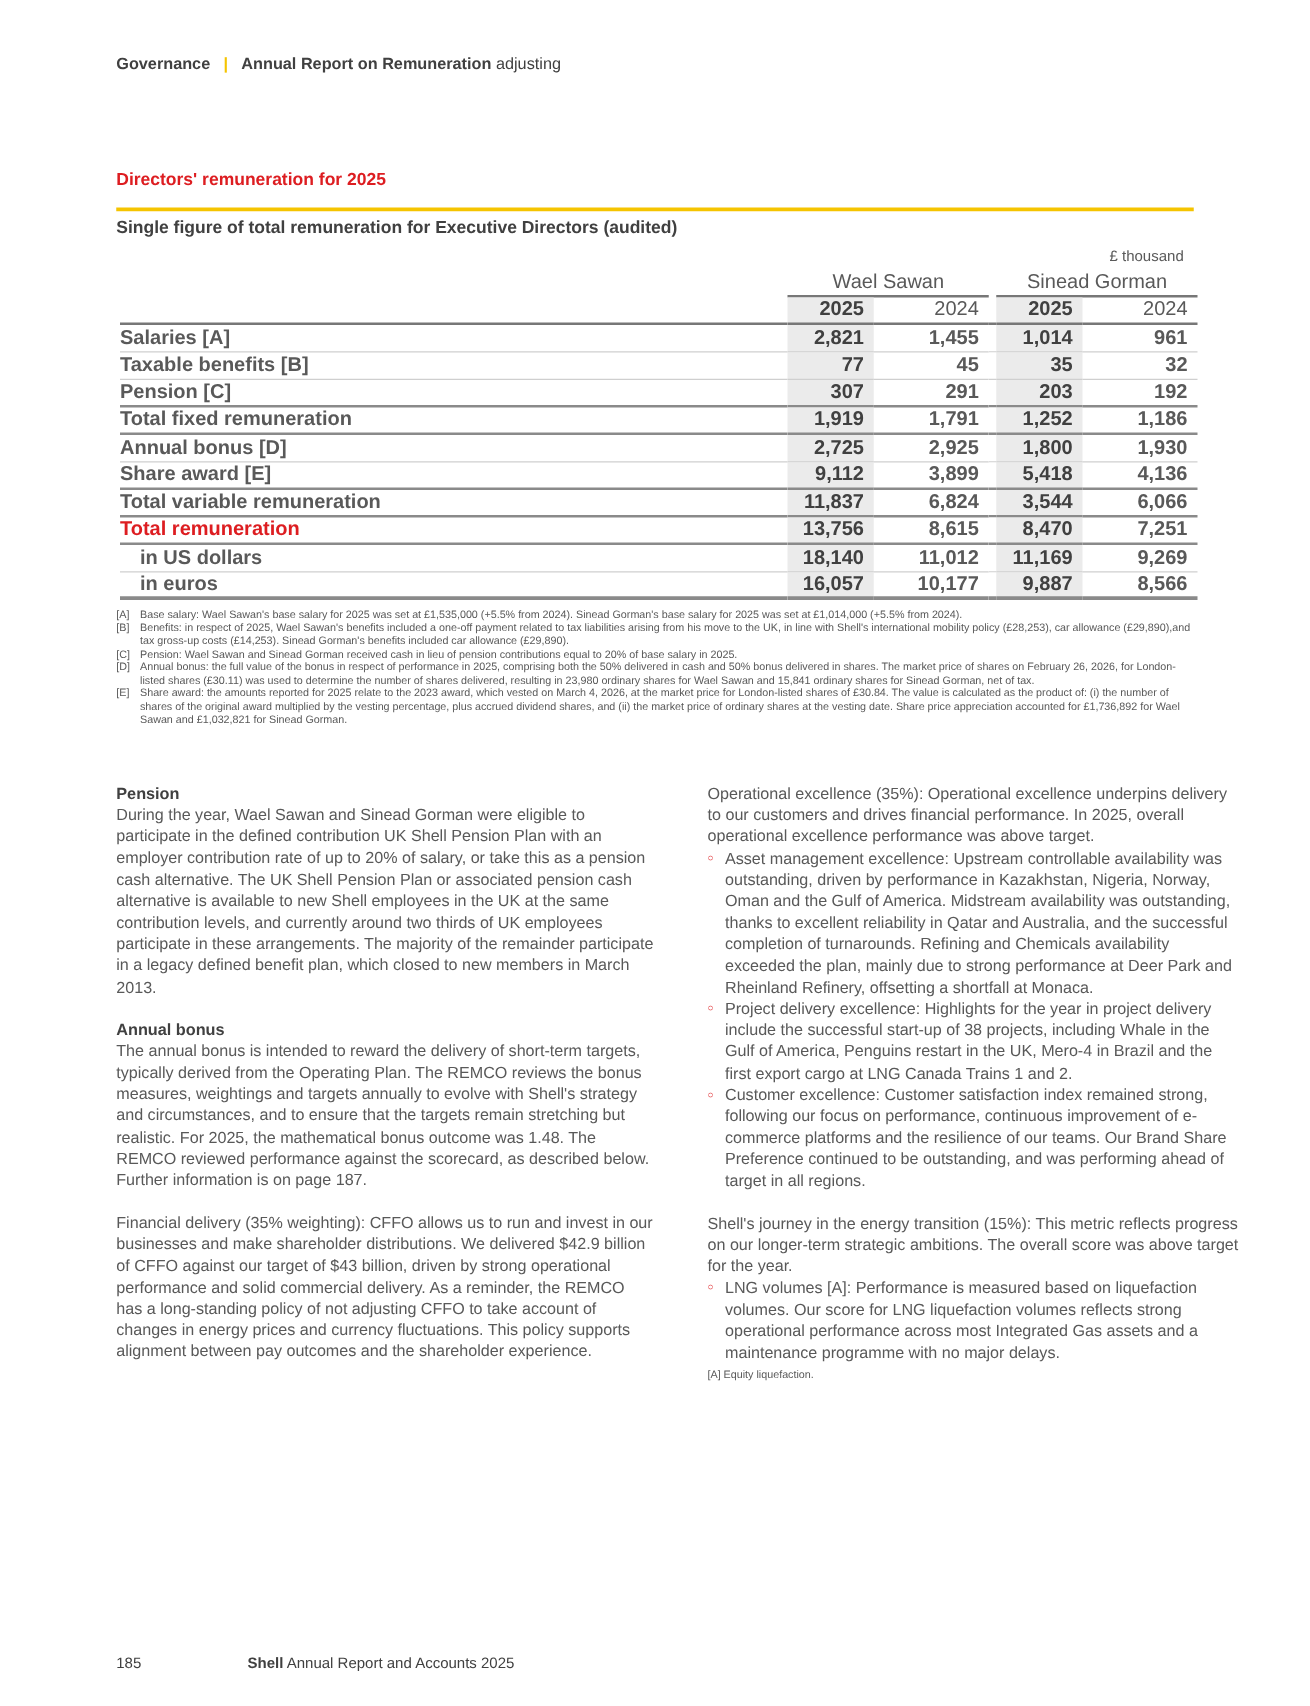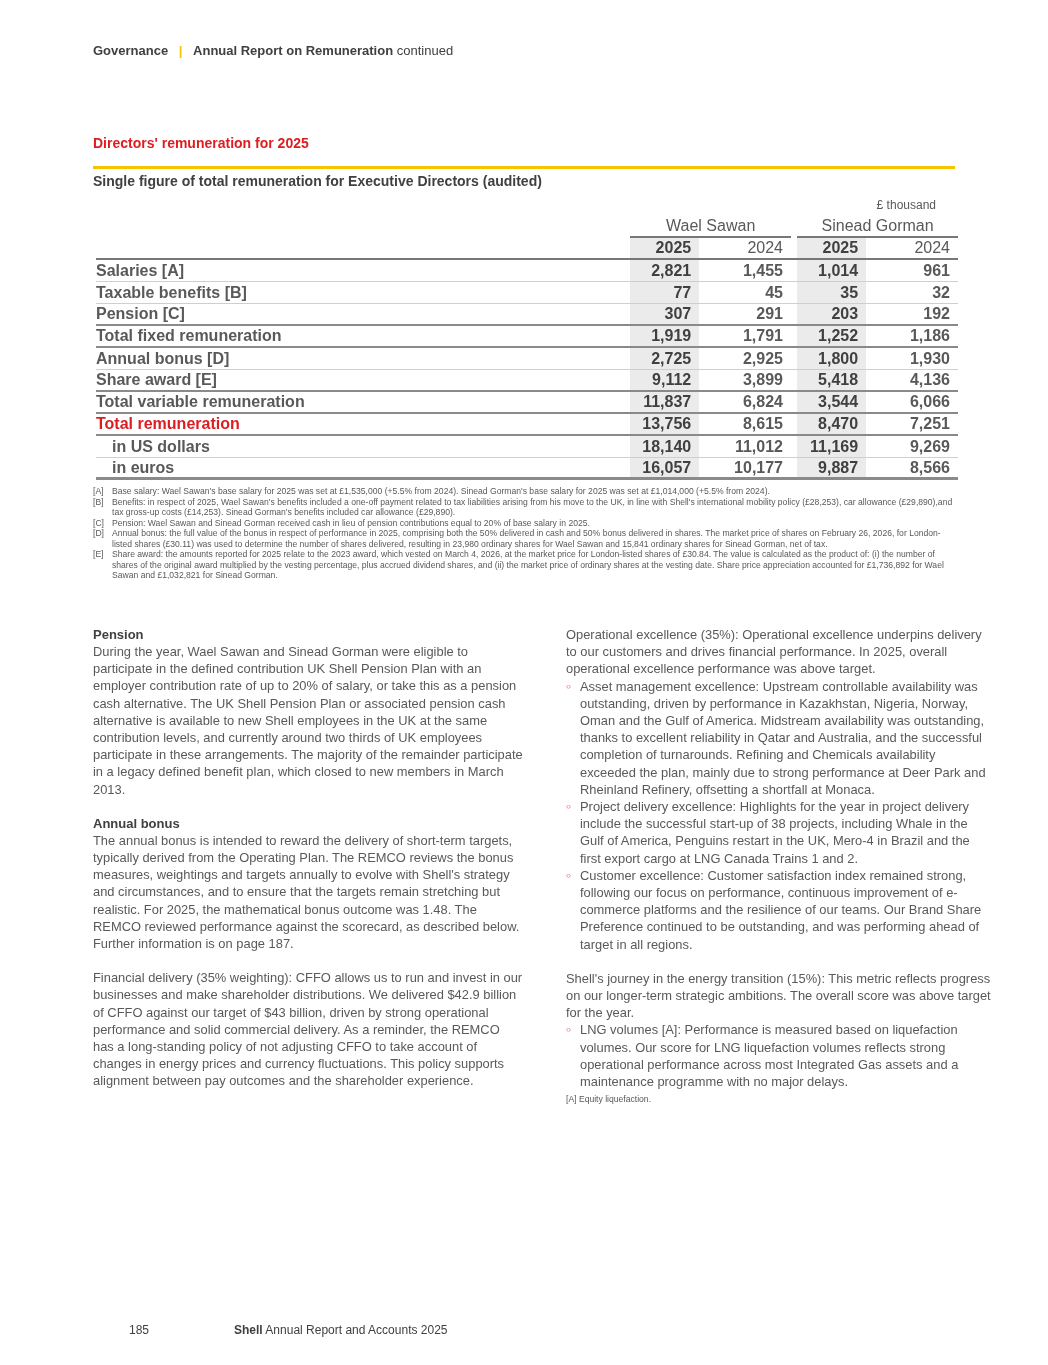--- a/index.html
+++ b/index.html
@@ -9,21 +9,21 @@
   .header { position: absolute; left: 93px; top: 43px; font-size: 13px; color: #404040; }
   .header .gov { font-weight: bold; }
   .header .sep { color: #f5c400; font-weight: bold; margin: 0 7px; }
   .header .sect { font-weight: bold; }
   .header .cont { font-weight: normal; }
 
   .red-title { position: absolute; left: 93px; top: 135px; font-size: 14px; font-weight: bold; color: #dd1d21; }
   .yellow-rule { position: absolute; left: 93px; top: 166px; width: 862px; height: 3px; background: #f5c400; }
   .table-title { position: absolute; left: 93px; top: 173px; font-size: 14px; font-weight: bold; color: #404040; }
 
-  .unit { position: absolute; right: 112px; top: 198px; font-size: 12px; color: #595959; }
+  .unit { position: absolute; right: 101px; top: 198px; font-size: 12px; color: #595959; }
 
   table.rem { position: absolute; left: 96px; top: 216px; width: 862px; border-collapse: separate; border-spacing: 0; font-size: 16px; color: #595959; }
   table.rem td, table.rem th { height: 22px; padding: 0 8px; white-space: nowrap; font-weight: normal; }
   table.rem .lbl { text-align: left; padding-left: 0; width: 512px; }
   table.rem .num { text-align: right; width: 88px; }
   table.rem .cur { background: #ebebeb; font-weight: bold; color: #404040; width: 66px; }
   table.rem .person th { text-align: center; border-bottom: 2px solid #777; }
   table.rem .person th.gap { border-bottom: none; }
   table.rem .person th.gap2 { border-bottom: none; width: 6px; padding: 0; }
   table.rem tr.row td { border-bottom: 1px solid #cfcfcf; font-weight: bold; }
@@ -42,32 +42,32 @@
   .col-left { left: 93px; top: 626px; width: 430px; }
   .col-right { left: 566px; top: 626px; width: 425px; }
   .col h3 { font-size: 13.5px; line-height: 17px; color: #404040; font-weight: bold; }
   .col h4 { font-size: 13px; line-height: 17px; color: #404040; font-weight: bold; }
   .col p { margin: 0; }
   .gapline { height: 17px; }
   .bullet { display: flex; }
   .bullet .b { width: 14px; flex-shrink: 0; color: #dd1d21; font-size: 8px; line-height: 17px; }
   .small-note { font-size: 8.6px; line-height: 14px; color: #595959; margin-top: 2px; }
 
-  .footer { position: absolute; left: 93px; top: 1323px; font-size: 12px; color: #404040; margin-left: 36px; }
+  .footer { position: absolute; left: 93px; top: 1323px; font-size: 12px; color: #404040; }
   .footer .brand-text { position: absolute; left: 105px; top: 0; white-space: nowrap; }
   .footer .brand { font-weight: bold; }
 </style>
 </head>
 <body>
 
 <div class="header">
   <span class="gov">Governance</span>
   <span class="sep">|</span>
   <span class="sect">Annual Report on Remuneration</span>
-  <span class="cont">continued</span>
+  <span class="cont">adjusting</span>
 </div>
 
 <div class="red-title">Directors' remuneration for 2025</div>
 <div class="yellow-rule"></div>
 <div class="table-title">Single figure of total remuneration for Executive Directors (audited)</div>
 <div class="unit">£ thousand</div>
 
 <table class="rem">
   <tbody>
       <tr class="person">

